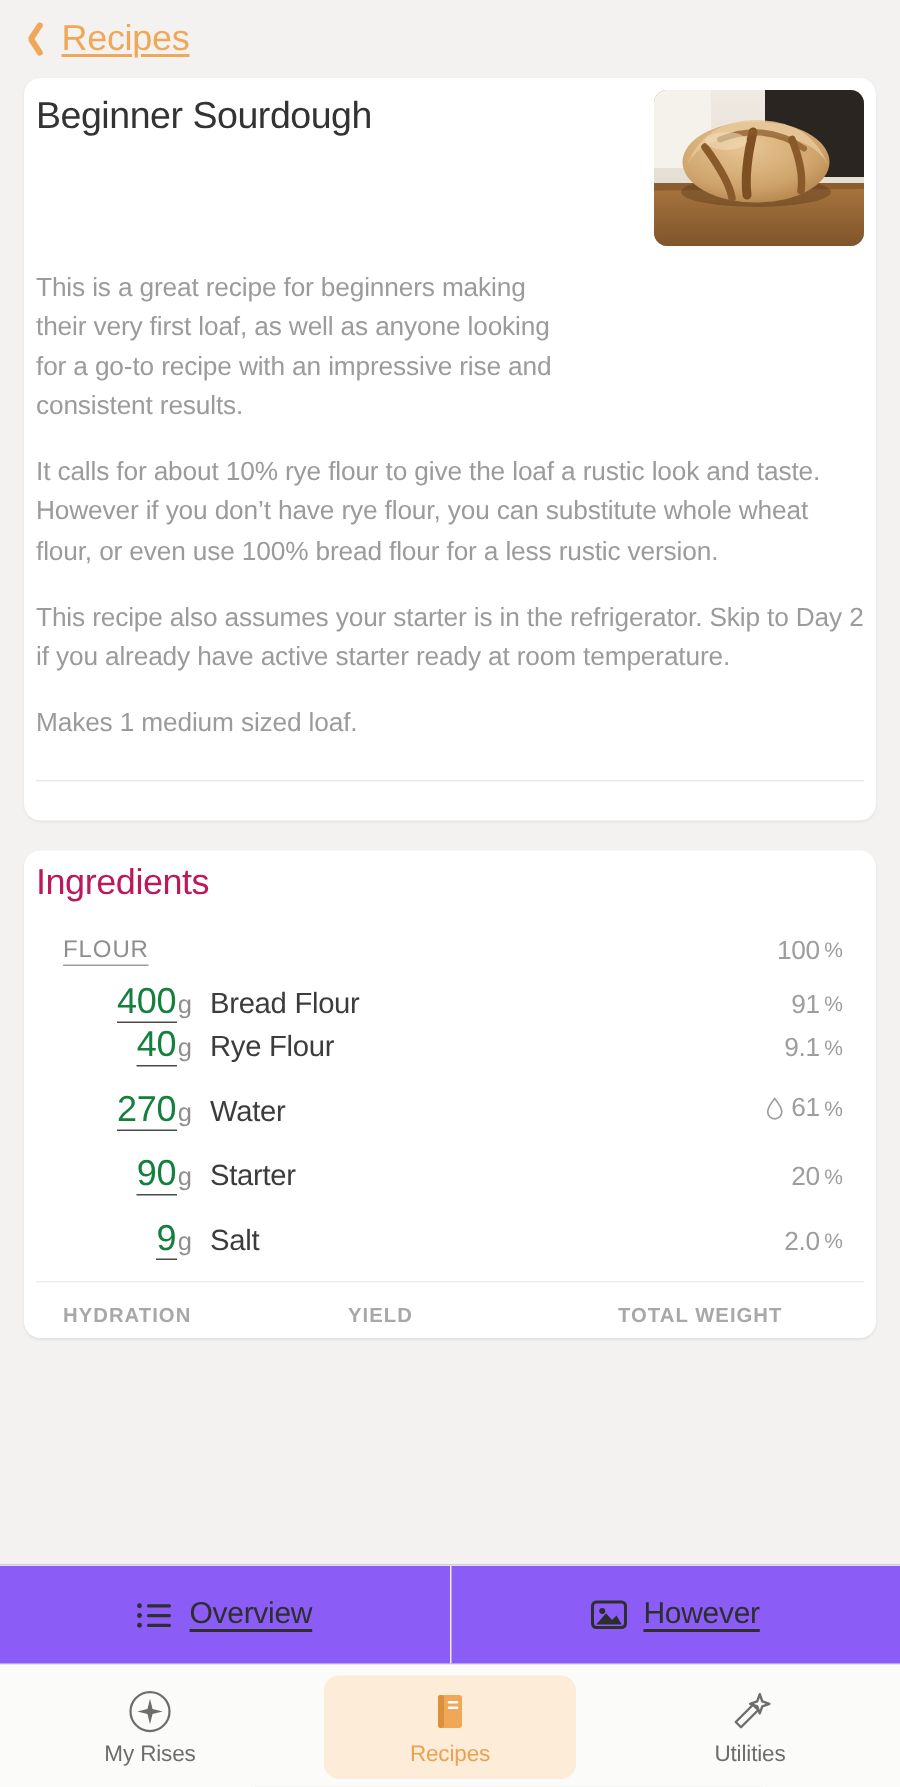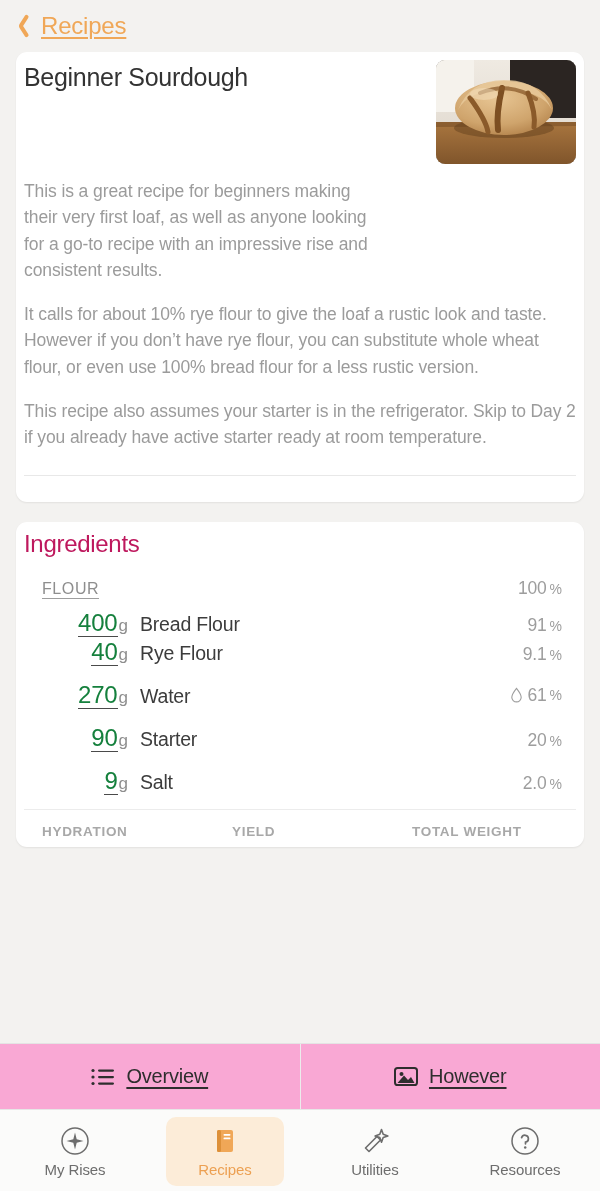--- a/index.html
+++ b/index.html
@@ -233,21 +233,21 @@
   }
   .stat-head span:nth-child(1) { width: 190px; }
   .stat-head span:nth-child(2) { width: 180px; }
 
   
   .seg-bar {
     position: absolute;
     left: 0; right: 0;
     bottom: 81px;
     height: 67px;
-    background: #f9a8d4;
+    background: #8b5cf6;
     border-top: 1px solid #e4e4e4;
     border-bottom: 1px solid #e7e7e7;
     display: flex;
     align-items: center;
   }
   .seg {
     flex: 1 1 0;
     display: flex;
     align-items: center;
     justify-content: center;
@@ -336,20 +336,21 @@
         <path d="M44 33 q30 -12 56 6" stroke="#8a5a2a" stroke-width="4" fill="none" stroke-linecap="round" opacity="0.75"></path>
         <ellipse cx="48" cy="34" rx="14" ry="6" fill="#f2ddb9" opacity="0.55"></ellipse>
       </svg>
     </div>
   </div>
 
   <div class="desc">
     <p class="wrap1">This is a great recipe for beginners making their very first loaf, as well as anyone looking for a go-to recipe with an impressive rise and consistent results.</p>
     <p>It calls for about 10% rye flour to give the loaf a rustic look and taste. However if you don’t have rye flour, you can substitute whole wheat flour, or even use 100% bread flour for a less rustic version.</p>
     <p>This recipe also assumes your starter is in the refrigerator. Skip to Day 2 if you already have active starter ready at room temperature.</p>
+    <p>Makes 1 medium sized loaf.</p>
   </div>
 
   <div class="divider"></div>
 
 </div>
 
 <div class="card">
   <div class="sec-title">Ingredients</div>
 
   <div class="flour-head">
@@ -469,21 +470,13 @@
   </div>
 
   <div class="tab">
     <svg width="30" height="30" viewBox="0 0 30 30" aria-hidden="true">
       <path d="M5.5 25 L17 13.5 L20.5 17 L9 28.5 Z" transform="translate(0,-3)" fill="none" stroke="#6d6d6d" stroke-width="1.6" stroke-linejoin="round"></path>
       <path d="M21.5 3.5 L23.2 8.2 L27.9 9.9 L23.2 11.6 L21.5 16.3 L19.8 11.6 L15.1 9.9 L19.8 8.2 Z" fill="none" stroke="#6d6d6d" stroke-width="1.6" stroke-linejoin="round"></path>
     </svg>
     <span class="tab-label">Utilities</span>
   </div>
 
-  <div class="tab">
-    <svg width="30" height="30" viewBox="0 0 30 30" aria-hidden="true">
-      <circle cx="15" cy="15" r="13" fill="none" stroke="#6d6d6d" stroke-width="1.5"></circle>
-      <path d="M11.6 11.6 a3.5 3.5 0 1 1 3.9 4.6 v1.6" fill="none" stroke="#6d6d6d" stroke-width="1.7" stroke-linecap="round"></path>
-      <circle cx="15.2" cy="21.4" r="1.25" fill="#6d6d6d"></circle>
-    </svg>
-    <span class="tab-label">Resources</span>
-  </div>
 </div>
 
 </body></html>

